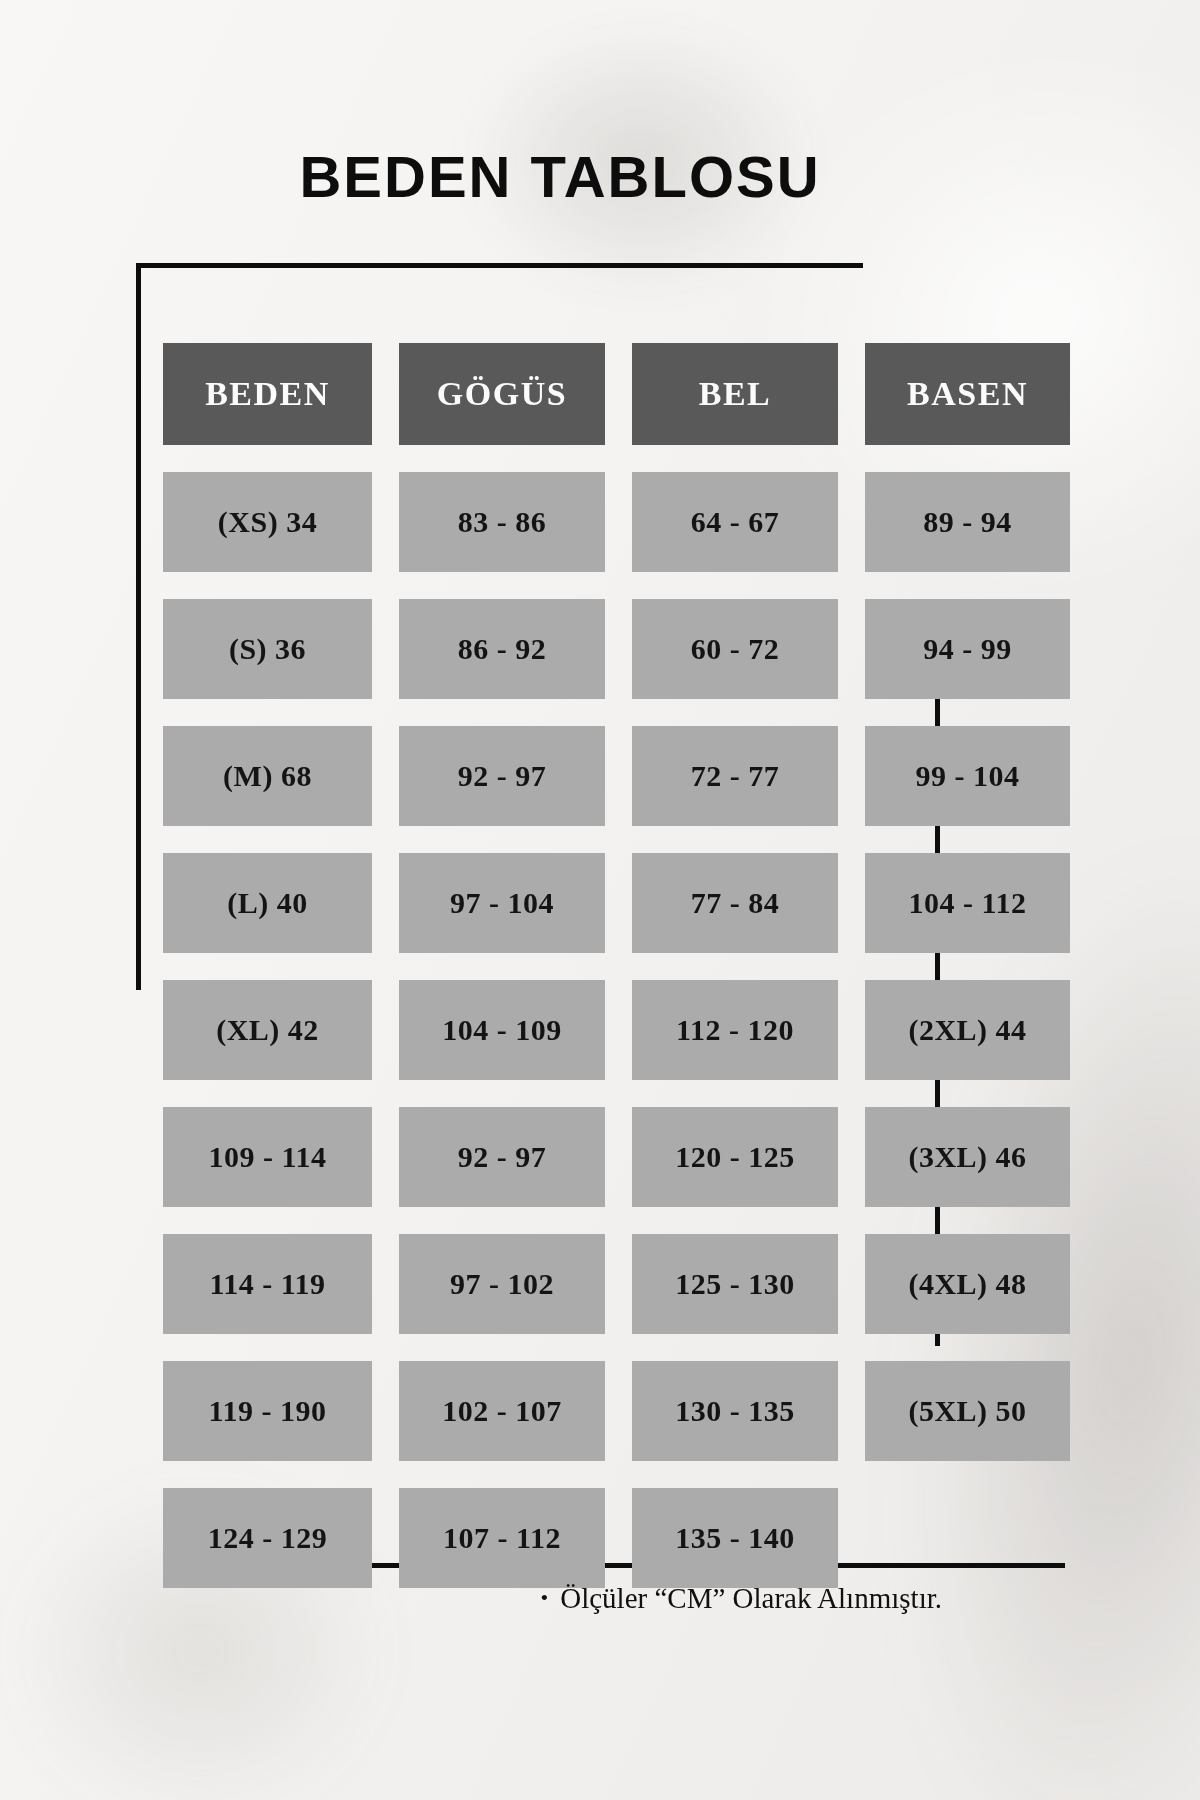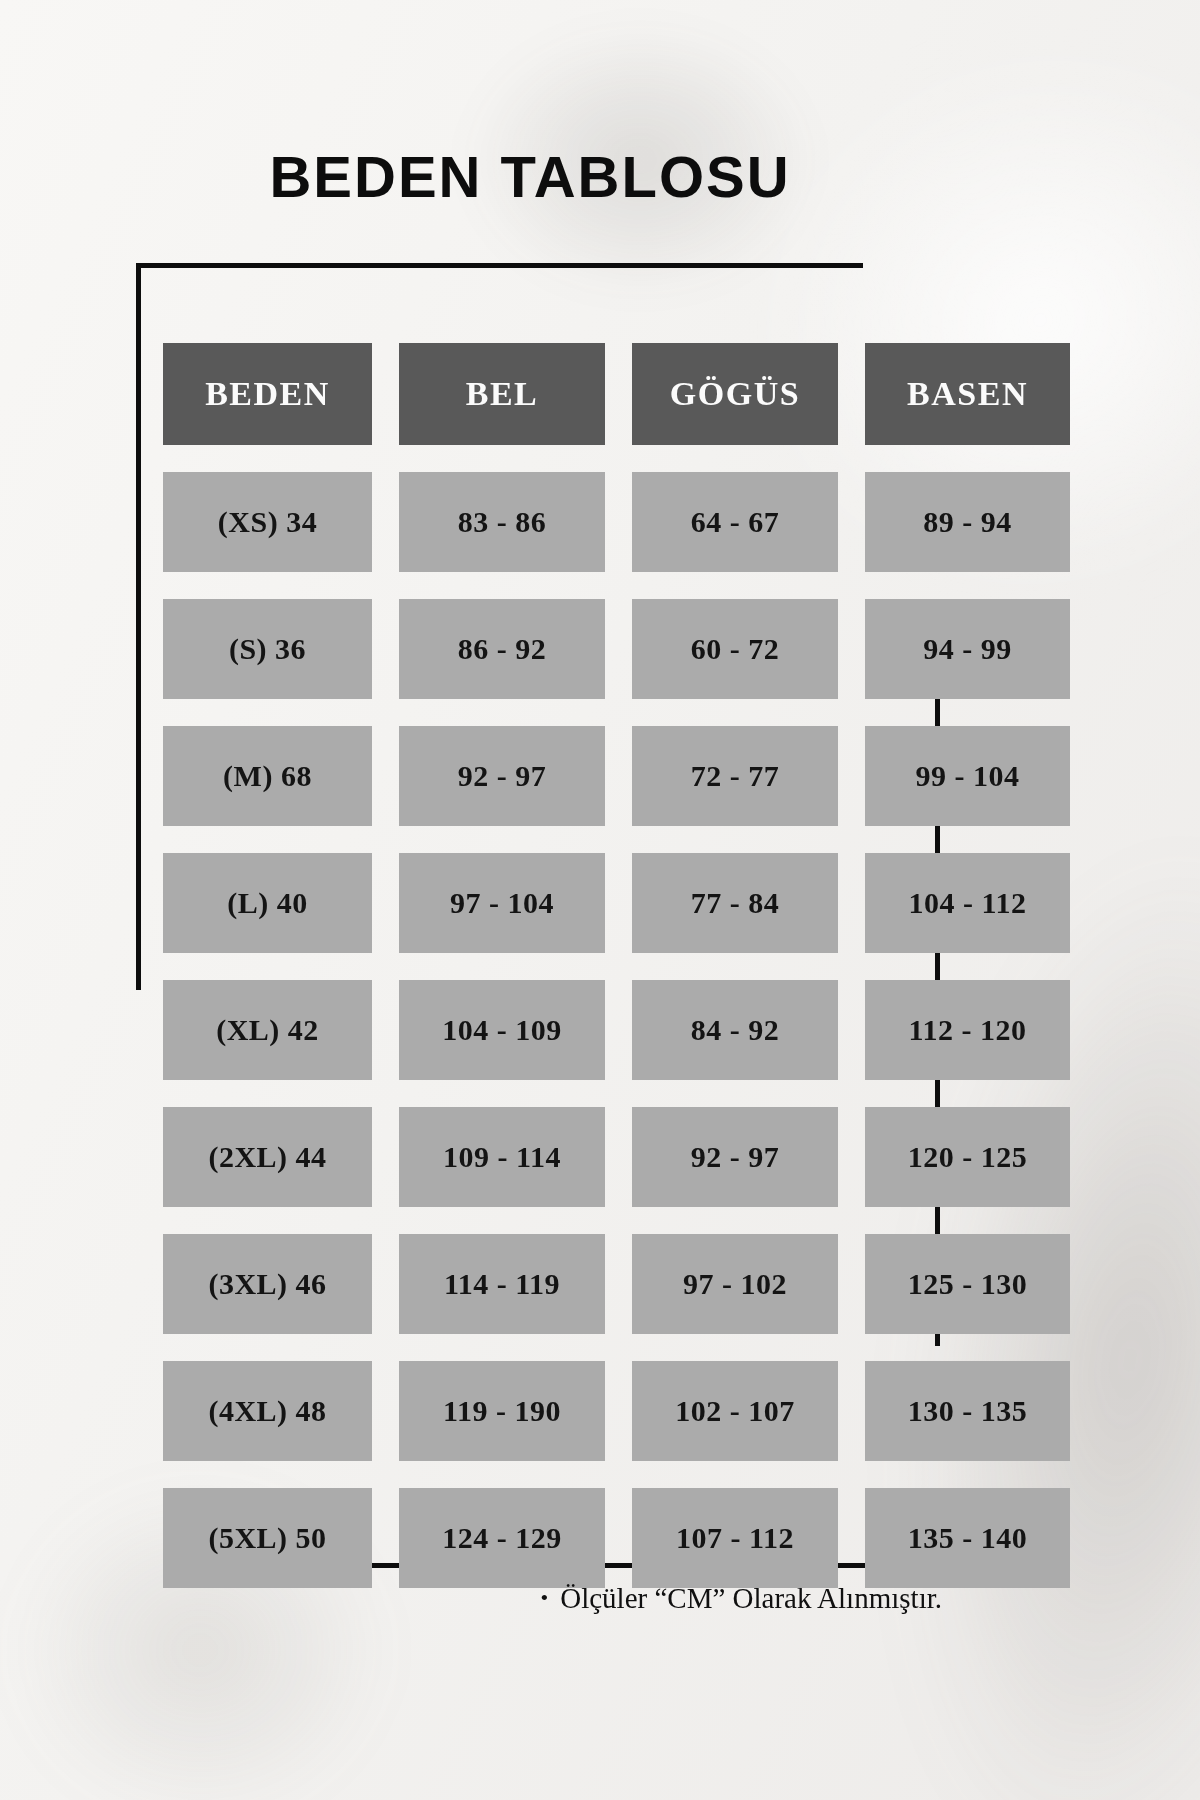--- a/index.html
+++ b/index.html
@@ -50,20 +50,21 @@
   .page-title {
     position: absolute;
     left: 0;
     top: 104px;
     width: 1060px;
     text-align: center;
     font-size: 58px;
     font-weight: 900;
     letter-spacing: 2px;
     color: #0d0d0d;
+    padding-left: 30px;
   }
 
   
   .frame-line {
     position: absolute;
     background: #0d0d0d;
   }
   .frame-top    { left: 136px; top: 263px; width: 727px; height: 5px; }
   .frame-left   { left: 136px; top: 263px; width: 5px;  height: 727px; }
   .frame-right  { left: 935px; top: 608px; width: 5px;  height: 738px; }
@@ -129,42 +130,41 @@
 
   <h1 class="page-title">BEDEN TABLOSU</h1>
 
   <div class="frame-line frame-top"></div>
   <div class="frame-line frame-left"></div>
   <div class="frame-line frame-right"></div>
   <div class="frame-line frame-bottom"></div>
 
   <div class="size-table">
       <div class="cell header">BEDEN</div>
+      <div class="cell header">GÖGÜS</div>
       <div class="cell header">BEL</div>
-      <div class="cell header">GÖGÜS</div>
       <div class="cell header">BASEN</div>
       <div class="cell data">(XS) 34</div>
       <div class="cell data">83 - 86</div>
       <div class="cell data">64 - 67</div>
       <div class="cell data">89 - 94</div>
       <div class="cell data">(S) 36</div>
       <div class="cell data">86 - 92</div>
       <div class="cell data">60 - 72</div>
       <div class="cell data">94 - 99</div>
       <div class="cell data">(M) 68</div>
       <div class="cell data">92 - 97</div>
       <div class="cell data">72 - 77</div>
       <div class="cell data">99 - 104</div>
       <div class="cell data">(L) 40</div>
       <div class="cell data">97 - 104</div>
       <div class="cell data">77 - 84</div>
       <div class="cell data">104 - 112</div>
       <div class="cell data">(XL) 42</div>
       <div class="cell data">104 - 109</div>
-      <div class="cell data">84 - 92</div>
       <div class="cell data">112 - 120</div>
       <div class="cell data">(2XL) 44</div>
       <div class="cell data">109 - 114</div>
       <div class="cell data">92 - 97</div>
       <div class="cell data">120 - 125</div>
       <div class="cell data">(3XL) 46</div>
       <div class="cell data">114 - 119</div>
       <div class="cell data">97 - 102</div>
       <div class="cell data">125 - 130</div>
       <div class="cell data">(4XL) 48</div>

